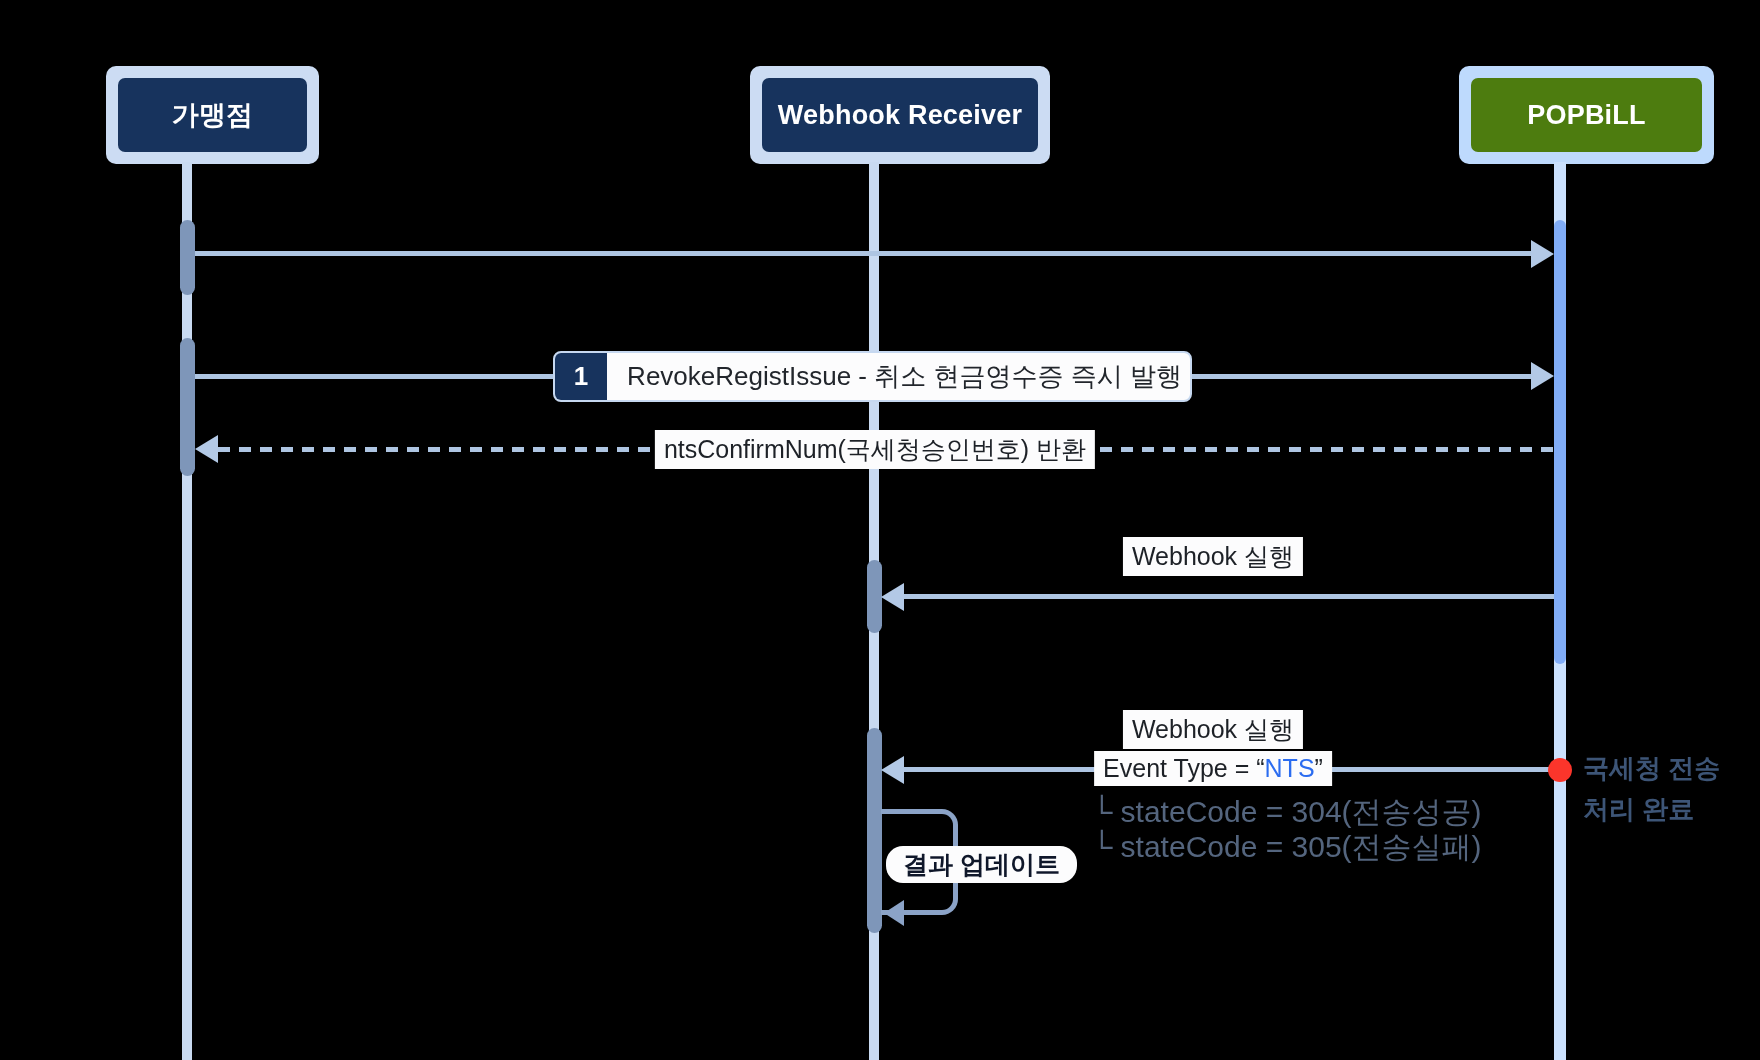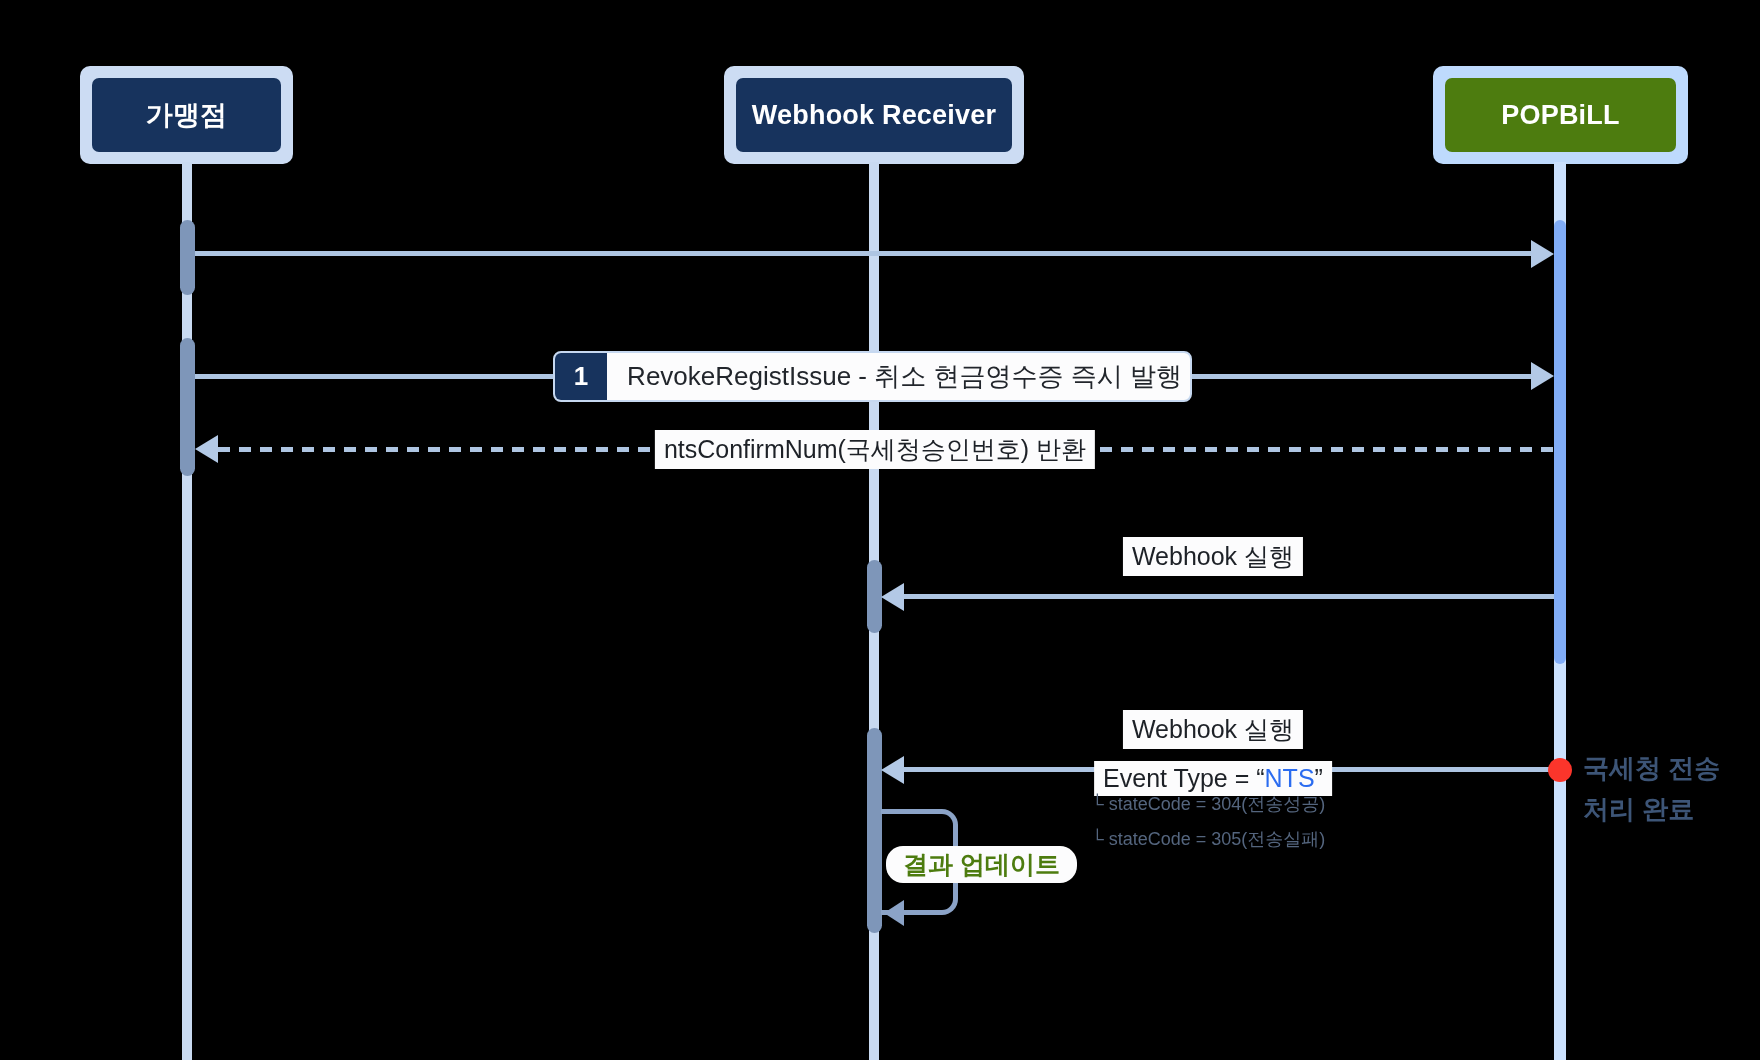--- a/index.html
+++ b/index.html
@@ -4,21 +4,21 @@
 <style>
   html,body{margin:0;padding:0;background:#000;}
   #canvas{
     position:relative;width:1760px;height:1060px;background:#000;overflow:hidden;
     font-family:"Liberation Sans","DejaVu Sans",sans-serif;
     -webkit-font-smoothing:antialiased;
   }
   
   .actor{
     position:absolute;top:66px;height:98px;background:#ccdcf3;border-radius:10px;
-    padding:12px;box-sizing:border-box;
+    padding:12px;box-sizing:border-box;margin-left:26px;
   }
   .actor .inner{
     width:100%;height:100%;border-radius:7px;background:#17335d;
     display:flex;align-items:center;justify-content:center;
     color:#fff;font-size:27px;font-weight:bold;letter-spacing:.2px;
   }
   #actor-merchant{left:80px;width:213px;}
   #actor-receiver{left:724px;width:300px;}
   #actor-popbill{left:1433px;width:255px;background:#bedafd;}
   #actor-popbill .inner{background:#4d7c0f;}
@@ -55,55 +55,55 @@
   
   .lbl{
     position:absolute;background:#fcfcfd;color:#1d2127;font-size:25px;
     padding:3px 9px;white-space:nowrap;transform:translateX(-50%);
   }
   #lbl-callback{left:875px;top:234px;}
   #lbl-ntsret{left:875px;top:430px;}
   #lbl-issue-1{left:1213px;top:537px;}
   #lbl-issue-2{left:1213px;top:578px;}
   #lbl-nts-1{left:1213px;top:710px;}
-  #lbl-nts-2{left:1213px;top:751px;margin-top:10px;}
+  #lbl-nts-2{left:1213px;top:751px;}
   .event-value{color:#2b6cf0;}
   
   #box-revoke{
     position:absolute;left:553px;top:351px;width:639px;height:51px;box-sizing:border-box;
     background:#fcfcfd;border:2px solid #c6d8f0;border-radius:8px;
     display:flex;align-items:stretch;overflow:hidden;
   }
   #box-revoke .num{
     width:52px;flex:0 0 52px;background:#17335d;color:#fff;font-size:26px;font-weight:bold;
     display:flex;align-items:center;justify-content:center;
   }
   #box-revoke .txt{
     flex:1;display:flex;align-items:center;justify-content:center;
     color:#22262c;font-size:26px;white-space:nowrap;margin-left:12px;
   }
   
   .state-note{
-    position:absolute;left:1091px;color:#54657e;font-size:18px;white-space:nowrap;font-weight:500;
+    position:absolute;left:1091px;color:#54657e;font-size:30px;white-space:nowrap;font-weight:500;
   }
   #state-1{top:792px;}
   #state-2{top:827px;}
   
   #loop-update{
     position:absolute;left:881px;top:809px;width:77px;height:106px;box-sizing:border-box;
     border:5px solid #8ba3c7;border-left:none;border-radius:0 16px 16px 0;
   }
   #head-update{
     position:absolute;left:884px;top:900px;width:0;height:0;
     border-top:13px solid transparent;border-bottom:13px solid transparent;
     border-right:20px solid #8ba3c7;
   }
   #lbl-update{
     position:absolute;left:886px;top:846px;transform:none;background:#fcfcfd;
-    color:#4d7c0f;font-size:25px;font-weight:600;padding:2px 17px;white-space:nowrap;border-radius:17px;
+    color:#0f172a;font-size:25px;font-weight:600;padding:2px 17px;white-space:nowrap;border-radius:17px;
   }
   
   #nts-dot{
     position:absolute;left:1548px;top:758px;width:24px;height:24px;border-radius:50%;
     background:#fb352b;
   }
   #nts-annotation{
     position:absolute;left:1583px;top:748px;color:#3d5577;font-size:26px;font-weight:600;
     line-height:41px;white-space:nowrap;
   }

